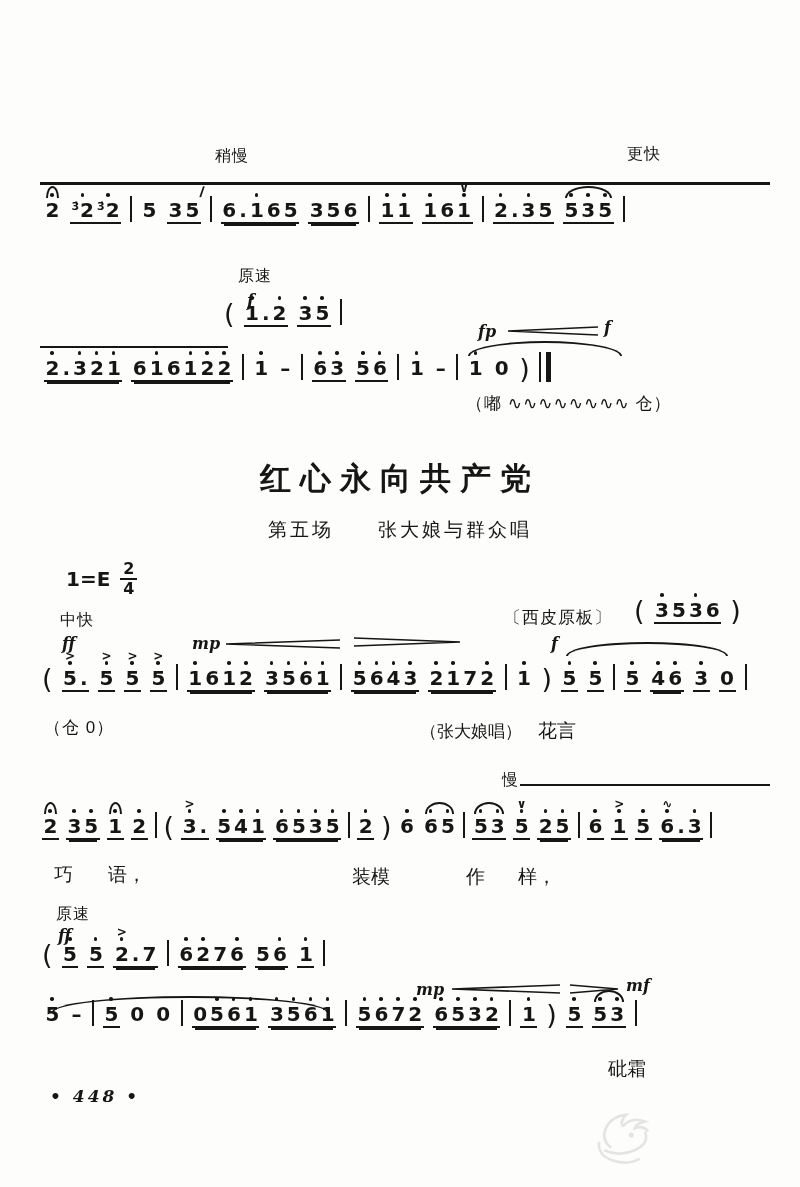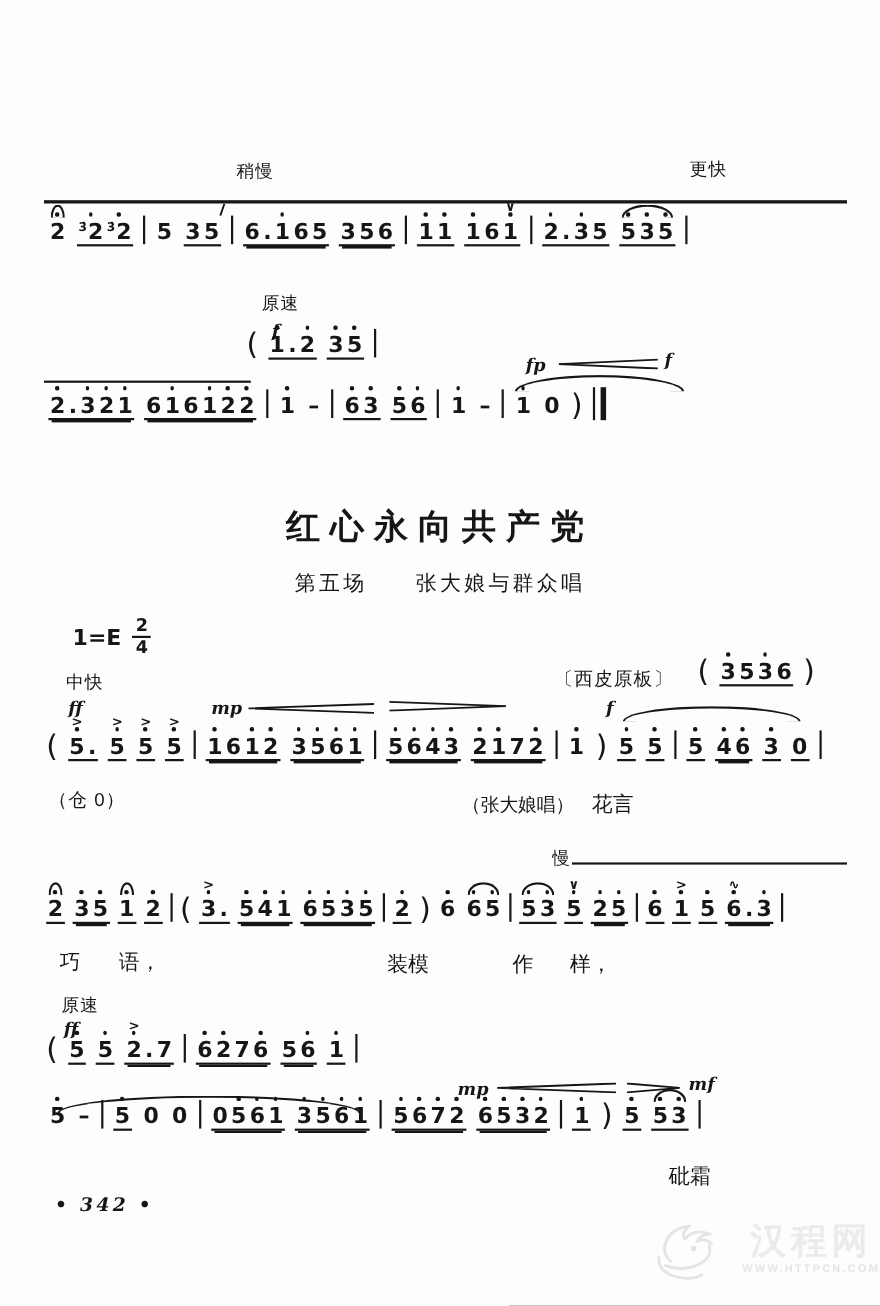--- a/index.html
+++ b/index.html
@@ -178,20 +178,21 @@
       <span class="bar"></span>
       <span class="grp">
         <span class="nc">1<span class="da"></span></span>
       </span>
       <span class="grp">
         <span class="nc">0</span>
       </span>
       <span class="par">)</span>
       <span class="fbar"></span>
     </div>
+  <span class="perc" style="left:466px;top:392px;">（嘟 ∿∿∿∿∿∿∿∿ 仓）</span>
 
   <h1 class="title" style="top:458px;margin:0;">红心永向共产党</h1>
   <div class="subtitle" style="top:517px;">第五场　　张大娘与群众唱</div>
 
   <div class="keysig" style="left:66px;top:560px;">
     <span>1=E</span>
     <span class="frac">
       <span class="top">2</span>
       <span>4</span>
     </span>
@@ -471,33 +472,29 @@
       <span class="grp slur u1">
         <span class="nc">5<span class="da"></span></span>
         <span class="nc">3<span class="da"></span></span>
       </span>
       <span class="bar"></span>
     </div>
   <span class="ly" style="left:608px;top:1056px;">砒霜</span>
 
   <div class="pagenum" style="left:50px;top:1086px;">
     <span>•</span>
-    <span>342</span>
+    <span>448</span>
     <span>•</span>
   </div>
 
   <div class="wm">
     <svg width="78" height="74" viewBox="0 0 92 80">
       <g fill="none" stroke="#e4e4e4" stroke-width="3">
         <path d="M20 55 Q8 45 14 32 Q20 18 38 16 Q30 24 34 30"></path>
         <path d="M34 30 Q44 18 60 24 Q50 26 48 32 Q58 28 64 36"></path>
         <path d="M12 58 Q30 66 48 58 Q66 50 60 36"></path>
         <path d="M6 48 Q4 64 22 70 Q40 76 54 68"></path>
         <circle cx="44" cy="40" r="3" fill="#e4e4e4" stroke="none"></circle>
       </g>
     </svg>
-    <span class="wm-text">
-      <span class="wm-name">汉程网</span>
-      <span class="wm-url">WWW.HTTPCN.COM</span>
-    </span>
   </div>
 
 </div>
 
 </body></html>

